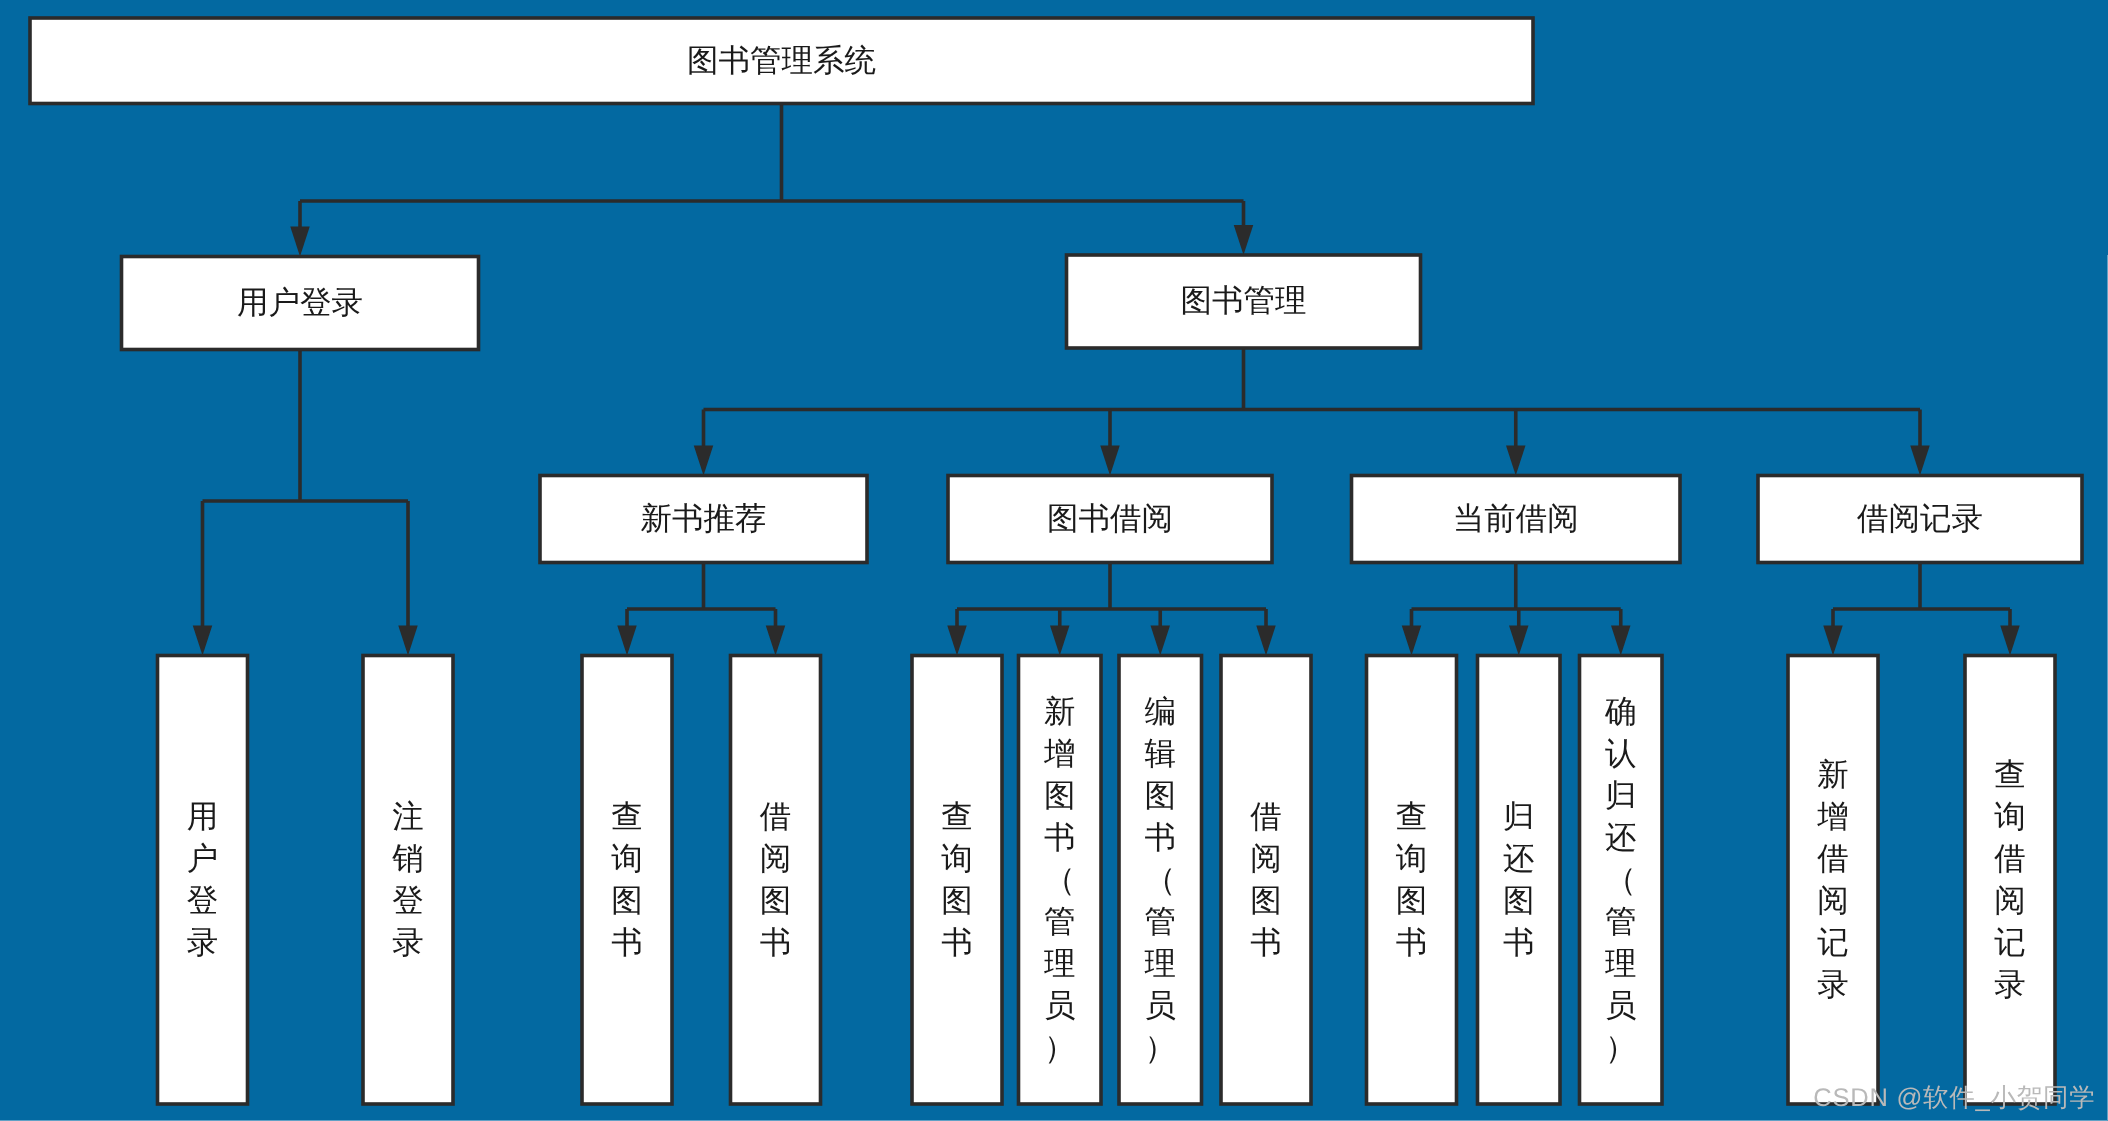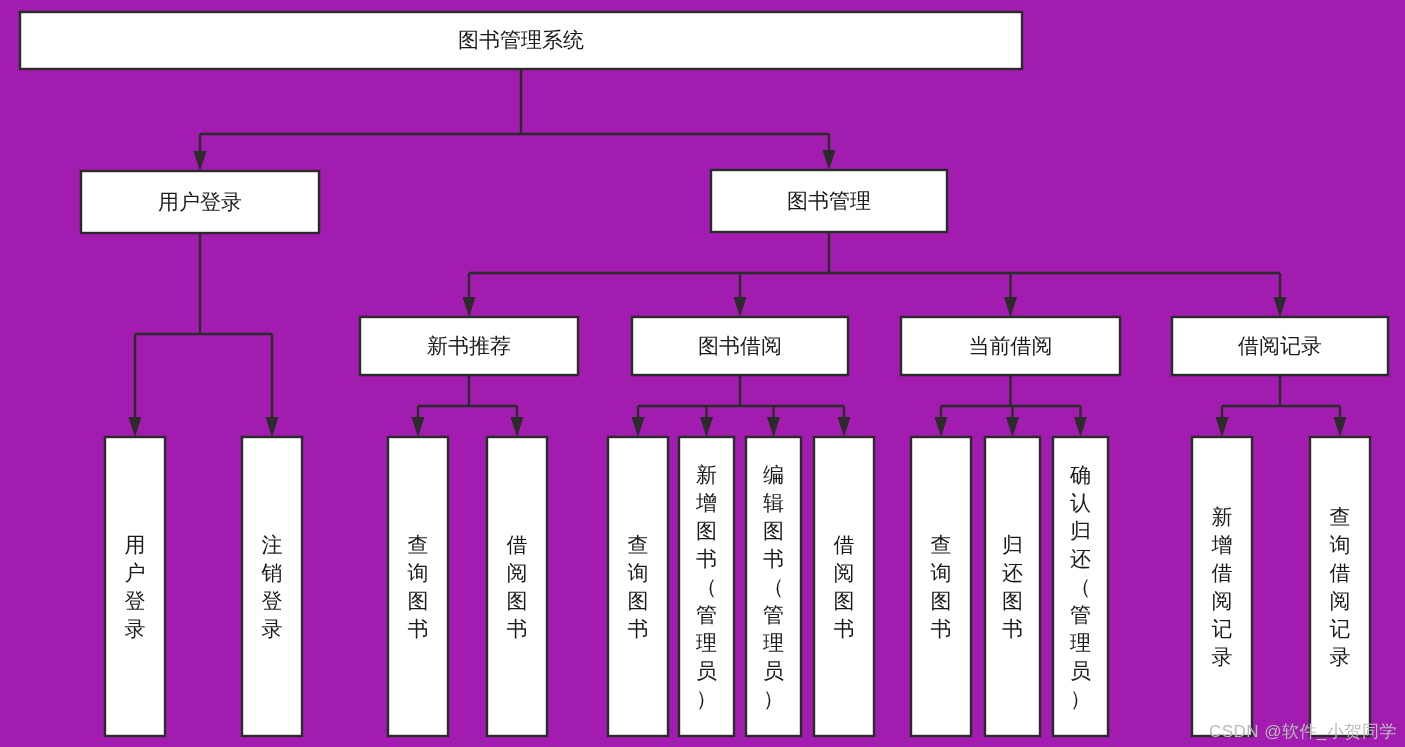--- a/index.html
+++ b/index.html
@@ -11,21 +11,21 @@
     width: 1405px;
     height: 747px;
     font-family: "Liberation Sans", "DejaVu Sans", sans-serif;
     overflow: hidden;
     position: relative;
   }
   #diagram-root {
     position: relative;
     width: 1405px;
     height: 747px;
-    background: #a21caf;
+    background: #0369a1;
   }
   svg.diagram-canvas {
     position: absolute;
     top: 0;
     left: 0;
     width: 1405px;
     height: 747px;
     display: block;
   }
   .node-box {

